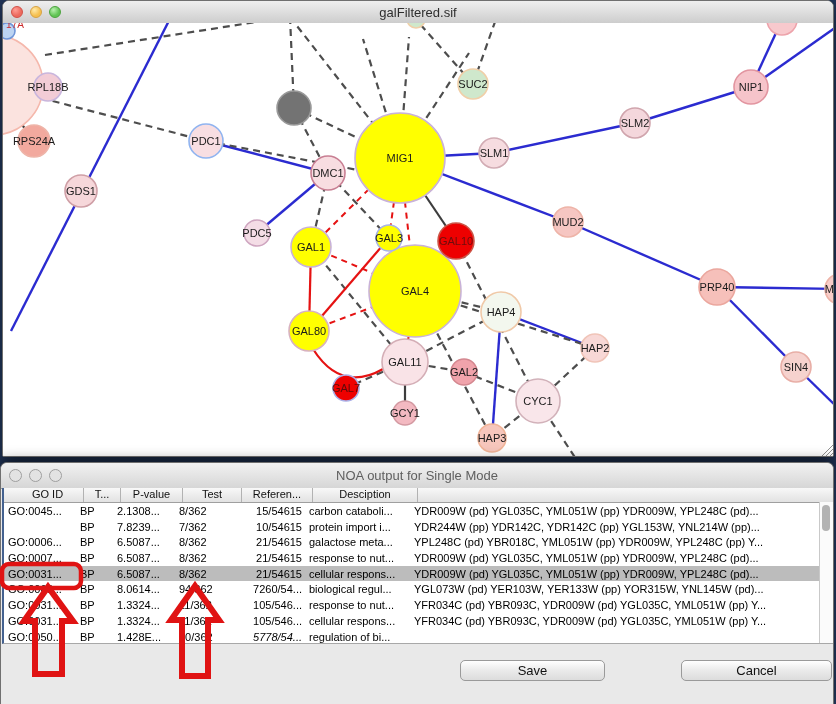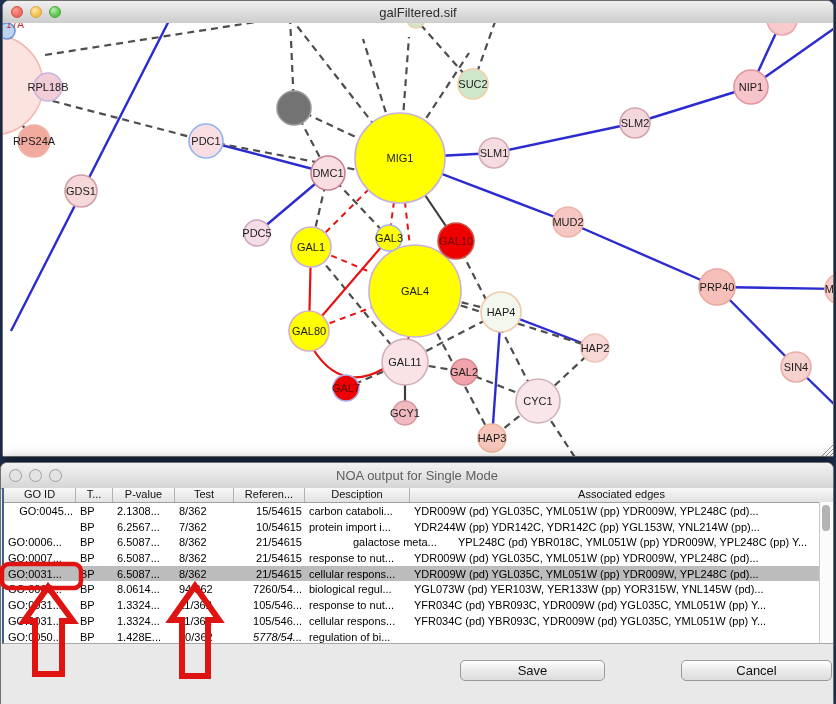--- a/index.html
+++ b/index.html
@@ -37,21 +37,21 @@
   }
   #output-window .titlebar{height:25px;background:linear-gradient(#f2f2f2,#d6d6d6);border-bottom:1px solid #9a9a9a;}
   #output-window .titlebar .title{color:#5f5f5f;}
   #output-window .lights{top:6px;}
   
   #table-wrap{
     position:absolute;left:1px;top:25px;width:831px;height:156px;background:#fff;
     border-left:2px solid #44618f;border-bottom:1px solid #a8a8a8;box-sizing:border-box;overflow:hidden;
   }
   .thead{display:flex;height:14px;background:linear-gradient(#f8f8f8,#e2e2e2);
-    border-bottom:1px solid #9f9f9f;}
+    border-bottom:1px solid #9f9f9f;padding-left:8px;}
   .thcell{box-sizing:border-box;font-size:11px;color:#111;text-align:center;
     border-right:1px solid #b2b2b2;overflow:hidden;white-space:nowrap;line-height:13px;}
   .trow{display:flex;height:15.7px;background:#fff;}
   .trow.selected{background:#bcbcbc;}
   .tcell{box-sizing:border-box;font-size:11px;color:#000;padding:1px 3px 0 4px;
     overflow:hidden;white-space:nowrap;line-height:14px;}
   .tcell.right{text-align:right;}
   #table-scrollbar{position:absolute;right:0;top:14px;bottom:0;width:13px;background:#fbfbfb;border-left:1px solid #c9c9c9;}
   #scroll-thumb{position:absolute;left:2px;top:3px;width:8px;height:26px;background:#b3b3b3;border-radius:5px;}
   
@@ -216,48 +216,47 @@
   </div>
 
   <div id="table-wrap">
     <div class="thead" id="table-head">
         <div class="thcell" style="width: 72px; flex: 0 0 auto;">GO ID</div>
         <div class="thcell" style="width: 37px; flex: 0 0 auto;">T...</div>
         <div class="thcell" style="width: 62px; flex: 0 0 auto;">P-value</div>
         <div class="thcell" style="width: 59px; flex: 0 0 auto;">Test</div>
         <div class="thcell" style="width: 71px; flex: 0 0 auto;">Referen...</div>
         <div class="thcell" style="width: 105px; flex: 0 0 auto;">Desciption</div>
-        <div class="thcell" style="flex: 1 1 0%; border-right: none;">Associated edges</div>
       </div>
     <div id="table-body">
         <div class="trow">
-          <div class="tcell" style="width: 72px; flex: 0 0 auto; text-align: right;">GO:0045...</div>
+          <div class="tcell" style="width: 72px; flex: 0 0 auto;">GO:0045...</div>
           <div class="tcell" style="width: 37px; flex: 0 0 auto;">BP</div>
           <div class="tcell" style="width: 62px; flex: 0 0 auto;">2.1308...</div>
           <div class="tcell" style="width: 59px; flex: 0 0 auto;">8/362</div>
           <div class="tcell right" style="width: 71px; flex: 0 0 auto;">15/54615</div>
           <div class="tcell" style="width: 105px; flex: 0 0 auto;">carbon cataboli...</div>
           <div class="tcell" style="flex: 1 1 0%;">YDR009W (pd) YGL035C, YML051W (pp) YDR009W, YPL248C (pd)...</div>
         </div>
         <div class="trow">
           <div class="tcell" style="width: 72px; flex: 0 0 auto; margin-top: 22px;">GO:0016...</div>
           <div class="tcell" style="width: 37px; flex: 0 0 auto;">BP</div>
-          <div class="tcell" style="width: 62px; flex: 0 0 auto;">6.2567...</div>
+          <div class="tcell" style="width: 62px; flex: 0 0 auto;">7.8239...</div>
           <div class="tcell" style="width: 59px; flex: 0 0 auto;">7/362</div>
           <div class="tcell right" style="width: 71px; flex: 0 0 auto;">10/54615</div>
           <div class="tcell" style="width: 105px; flex: 0 0 auto;">protein import i...</div>
           <div class="tcell" style="flex: 1 1 0%;">YDR244W (pp) YDR142C, YDR142C (pp) YGL153W, YNL214W (pp)...</div>
         </div>
         <div class="trow">
           <div class="tcell" style="width: 72px; flex: 0 0 auto;">GO:0006...</div>
           <div class="tcell" style="width: 37px; flex: 0 0 auto;">BP</div>
           <div class="tcell" style="width: 62px; flex: 0 0 auto;">6.5087...</div>
           <div class="tcell" style="width: 59px; flex: 0 0 auto;">8/362</div>
           <div class="tcell right" style="width: 71px; flex: 0 0 auto;">21/54615</div>
-          <div class="tcell" style="width: 105px; flex: 0 0 auto; margin-left: 44px;">galactose meta...</div>
+          <div class="tcell" style="width: 105px; flex: 0 0 auto;">galactose meta...</div>
           <div class="tcell" style="flex: 1 1 0%;">YPL248C (pd) YBR018C, YML051W (pp) YDR009W, YPL248C (pp) Y...</div>
         </div>
         <div class="trow">
           <div class="tcell" style="width: 72px; flex: 0 0 auto;">GO:0007...</div>
           <div class="tcell" style="width: 37px; flex: 0 0 auto;">BP</div>
           <div class="tcell" style="width: 62px; flex: 0 0 auto;">6.5087...</div>
           <div class="tcell" style="width: 59px; flex: 0 0 auto;">8/362</div>
           <div class="tcell right" style="width: 71px; flex: 0 0 auto;">21/54615</div>
           <div class="tcell" style="width: 105px; flex: 0 0 auto;">response to nut...</div>
           <div class="tcell" style="flex: 1 1 0%;">YDR009W (pd) YGL035C, YML051W (pp) YDR009W, YPL248C (pd)...</div>

